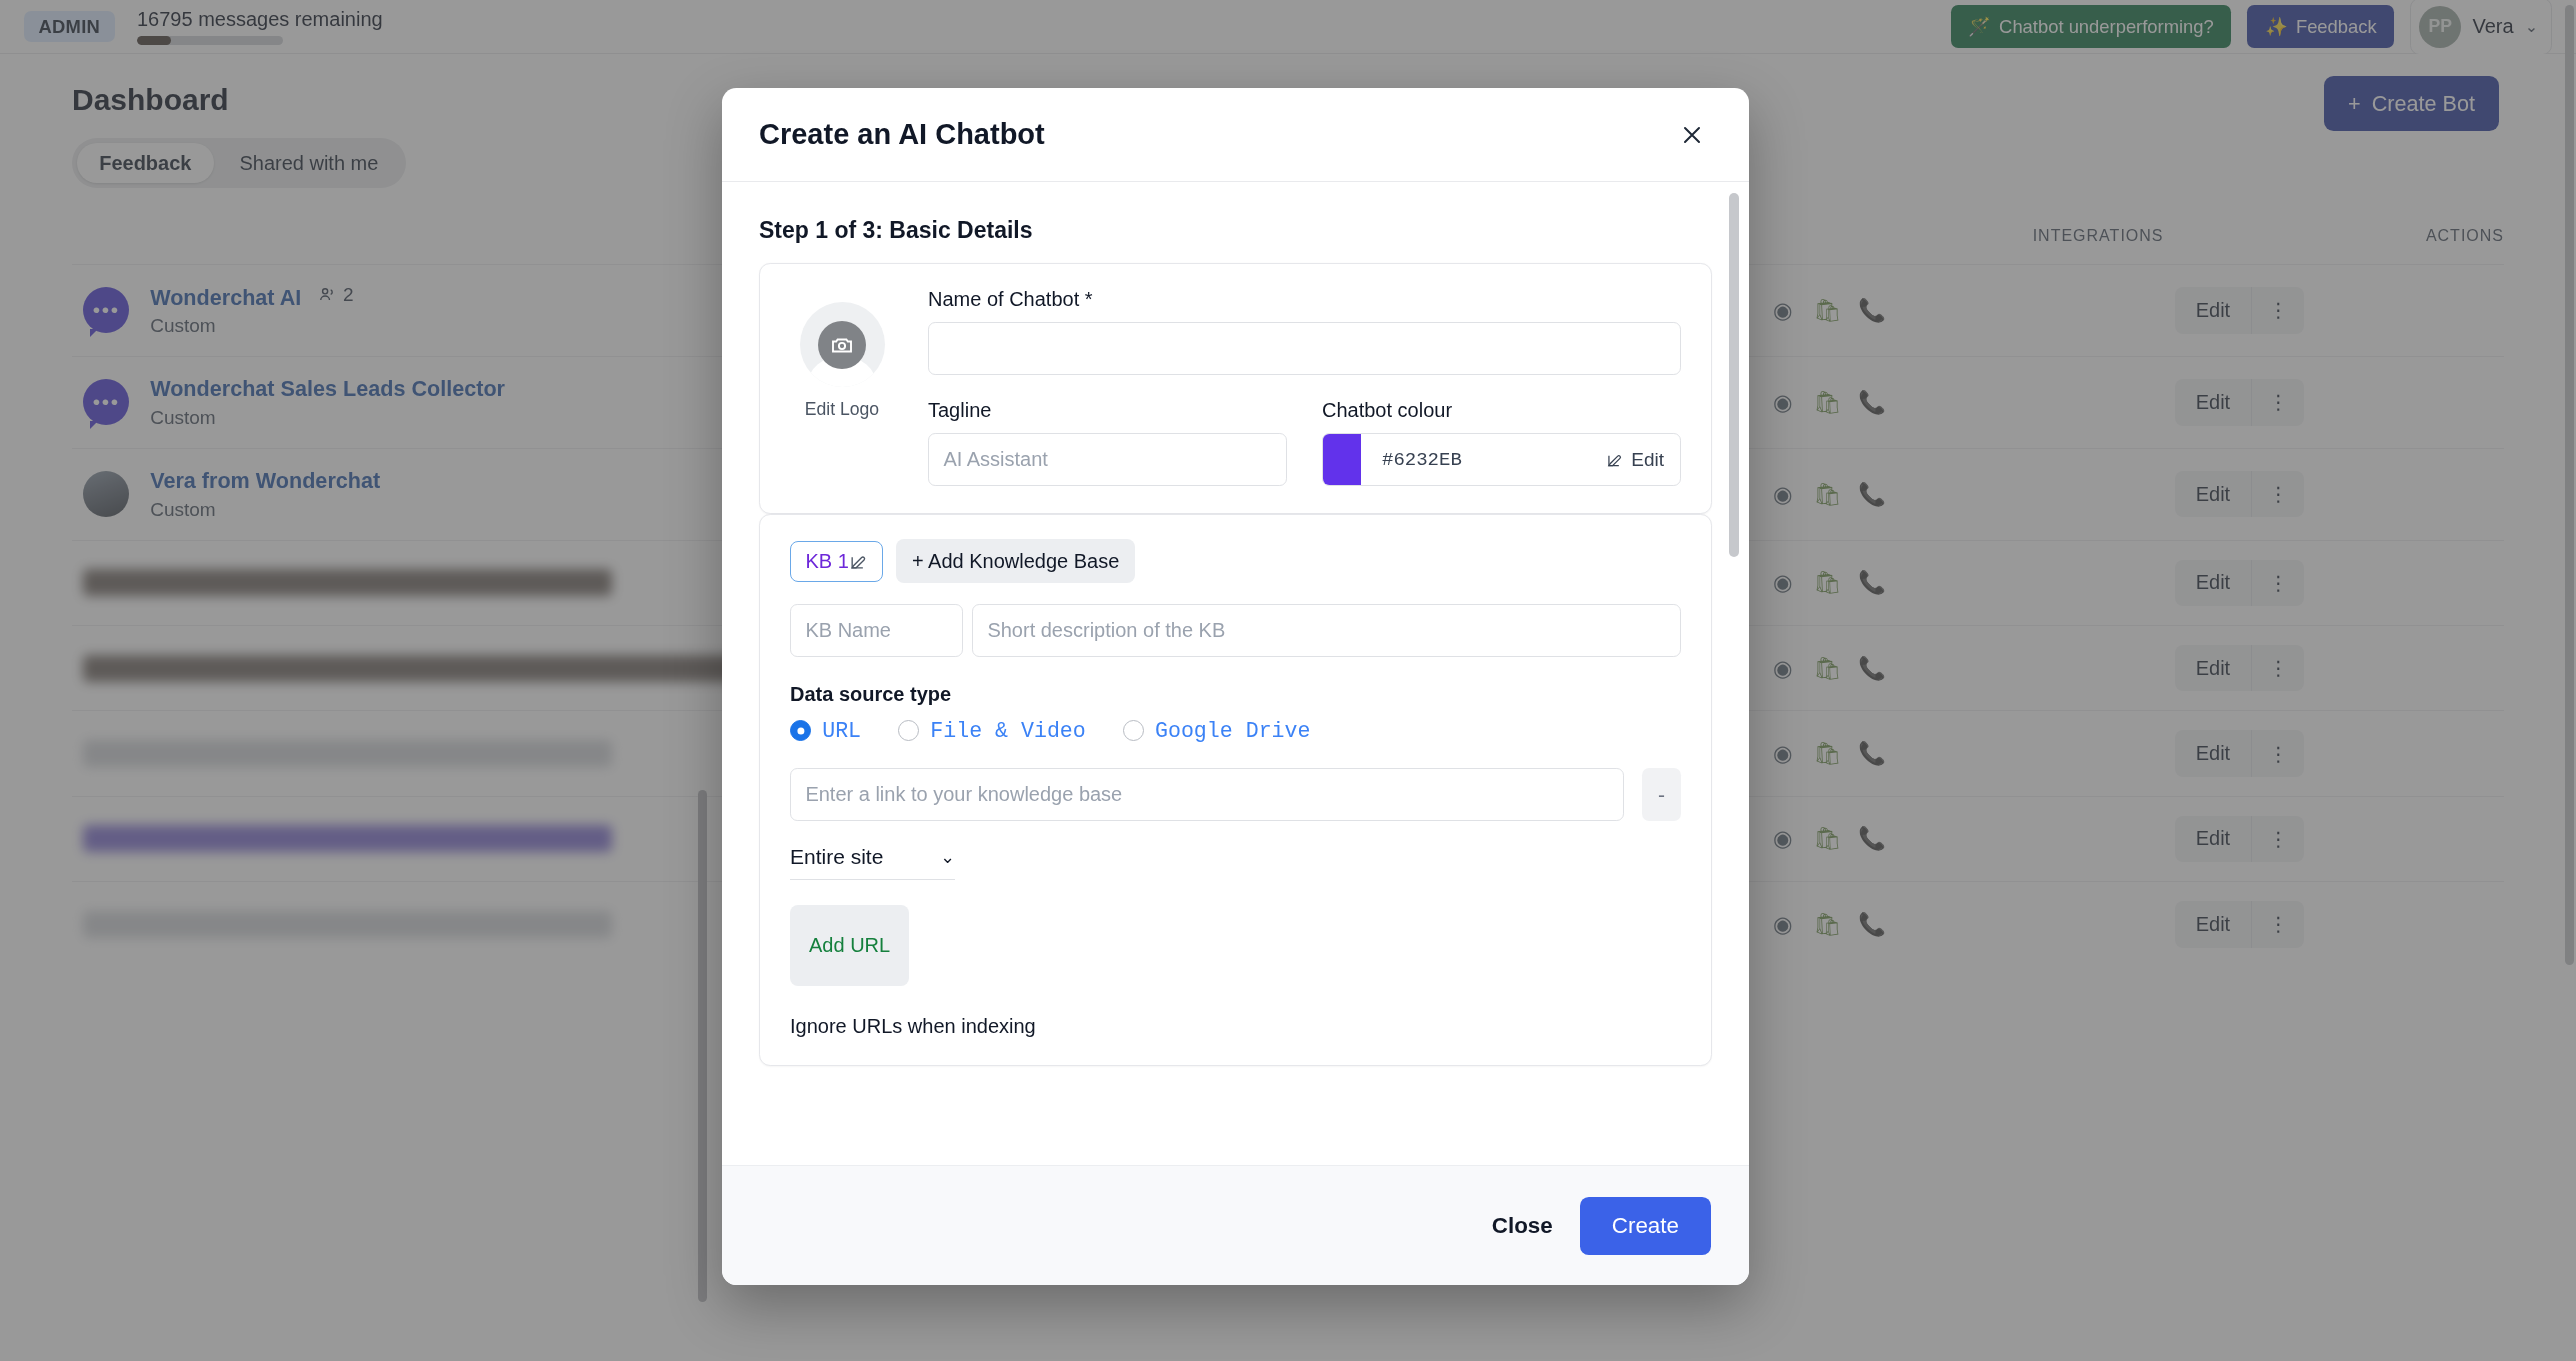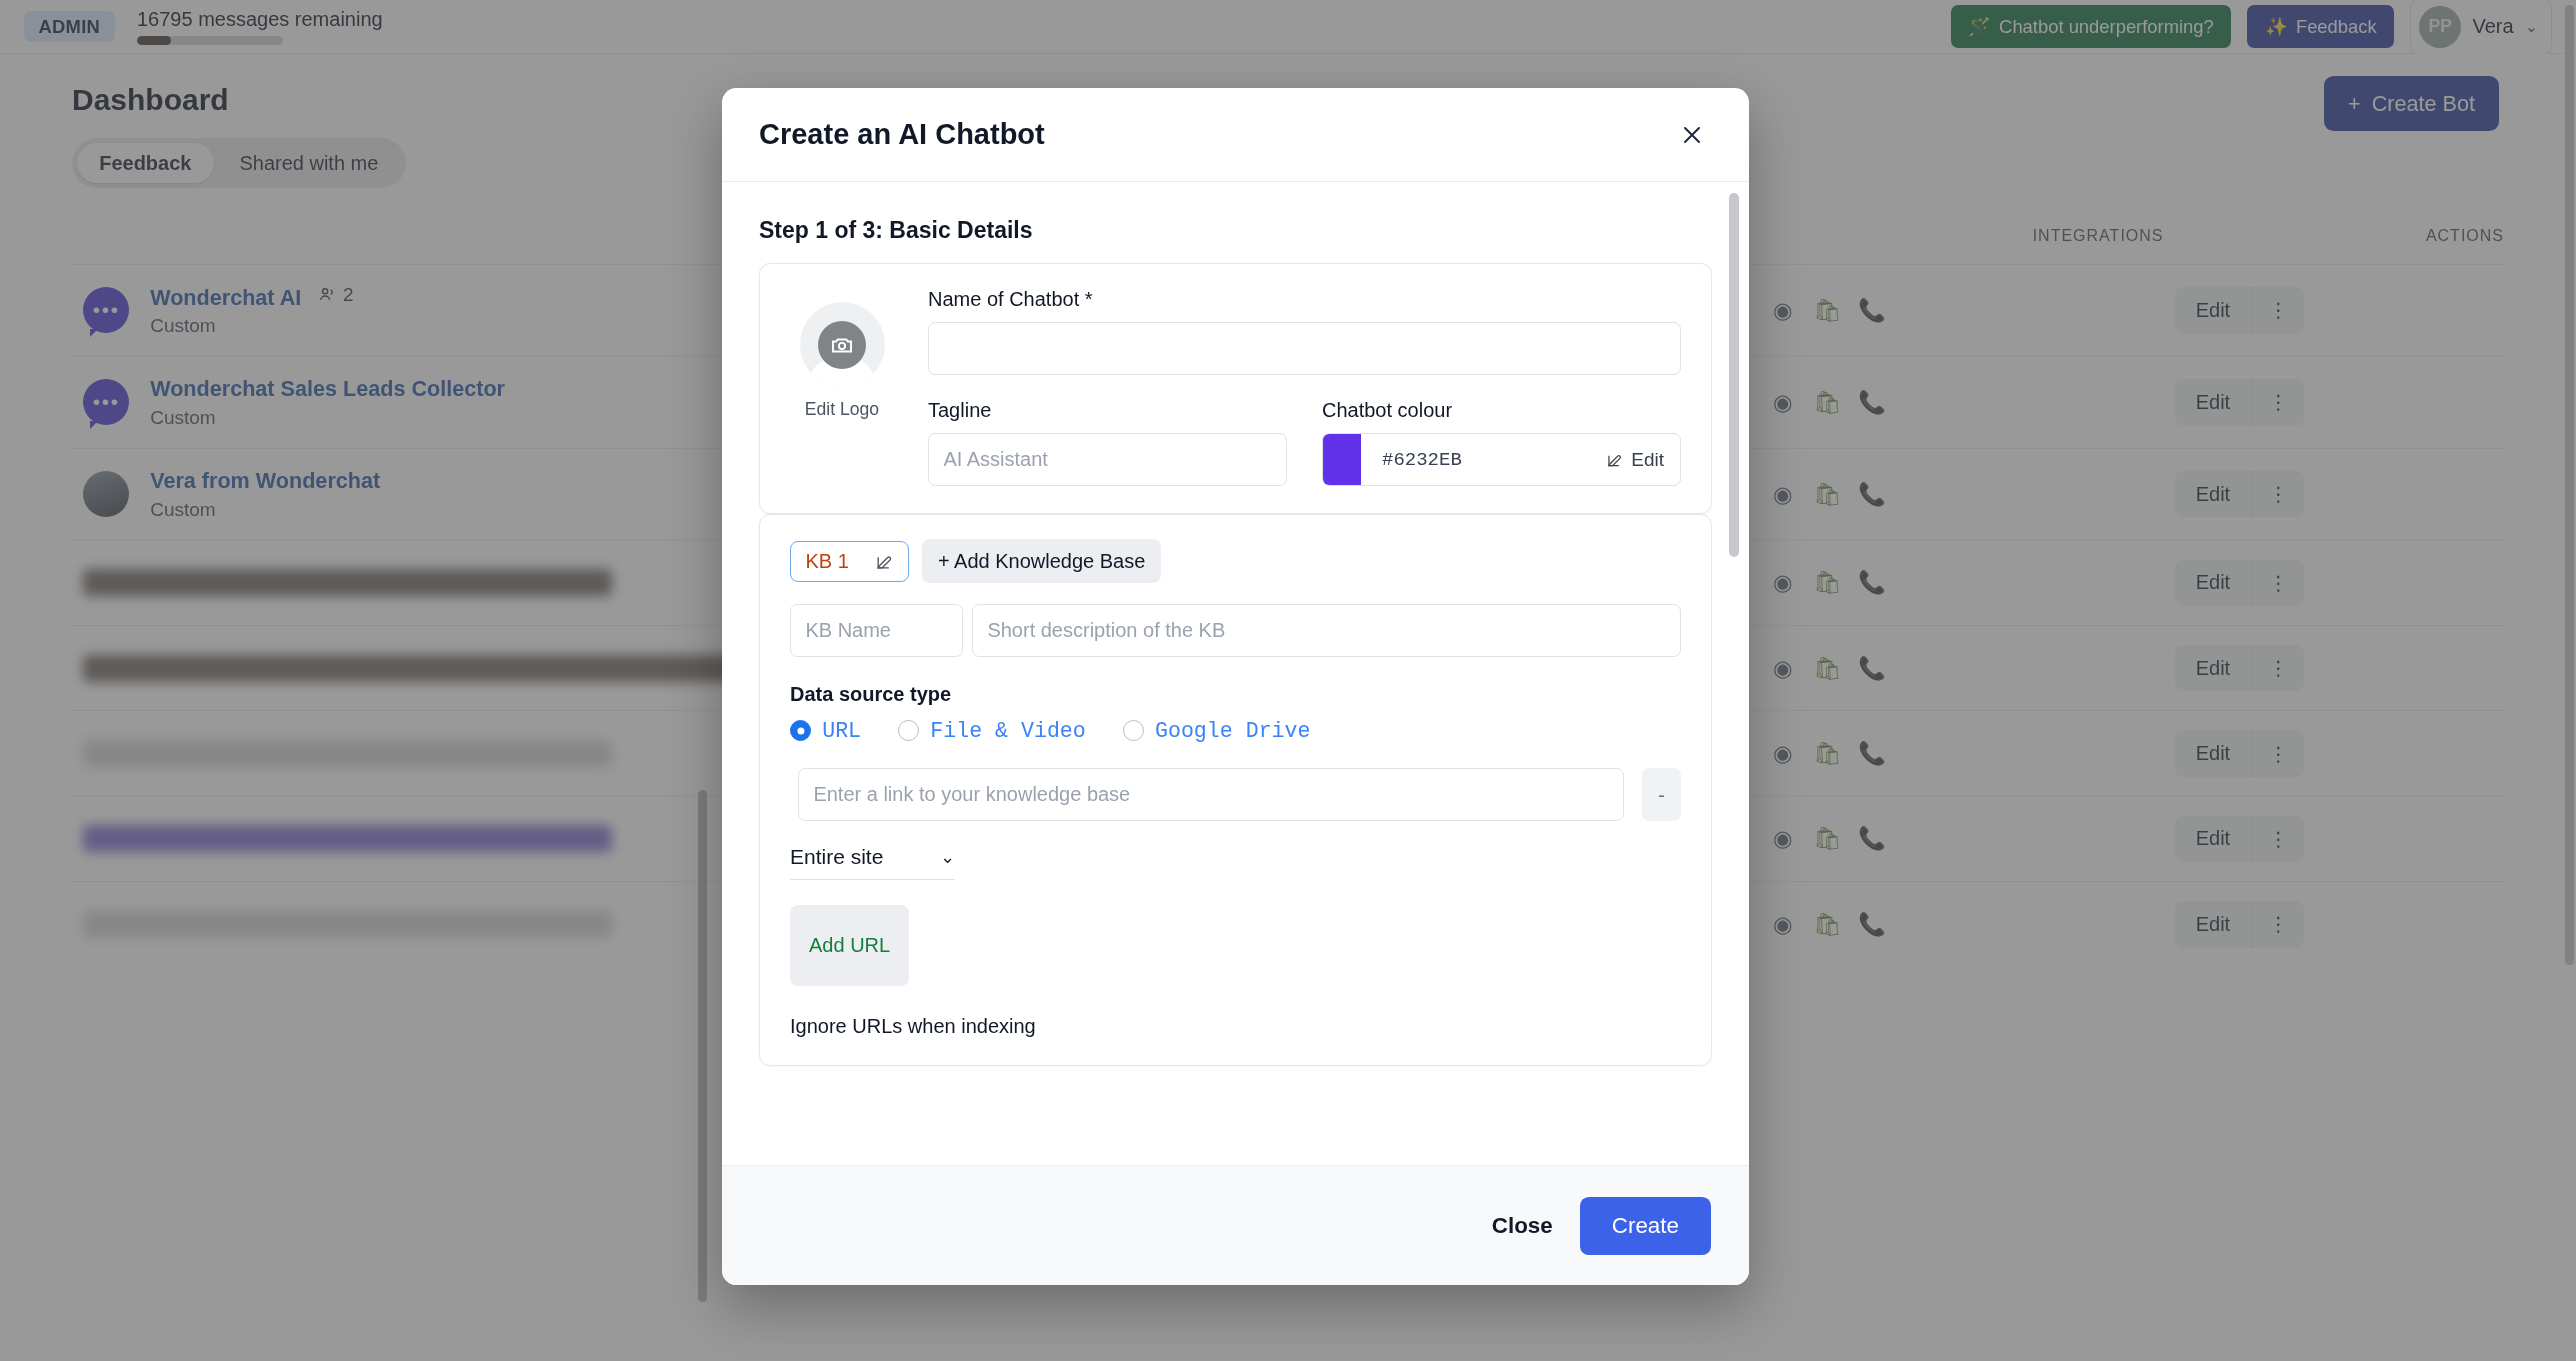--- a/index.html
+++ b/index.html
@@ -162,35 +162,35 @@
   .two-col > div { flex: 1 1 0; }
   .colour-box {
     display: flex; align-items: center; height: 53px; border: 0.8px solid #dfe1e5; border-radius: 7.2px; overflow: hidden; background: #fff;
   }
   .swatch { width: 38px; align-self: stretch; background: #6232EB; }
   .hexval { font-size: 19px; color: #374151; margin-left: 21px; font-family: "Liberation Mono", monospace; }
   .hex-edit { margin-left: auto; margin-right: 16px; display: flex; align-items: center; gap: 7.2px; font-size: 19px; color: #374151; background: none; border: none; }
 
   .kb-tabs { display: flex; align-items: center; gap: 12.8px; margin-bottom: 21px; }
   .kb-chip {
-    display: flex; align-items: center; gap: 26px; border: 1.6px solid #6aa8e8; border-radius: 8px;
-    padding: 8px 14.4px; font-size: 20px; color: #c2410c; background: #fff;
+    display: flex; align-items: center; gap: 0; border: 1.6px solid #6aa8e8; border-radius: 8px;
+    padding: 8px 14.4px; font-size: 20px; color: #6d28d9; background: #fff;
   }
   .kb-add { background: #eceef1; border: none; border-radius: 8px; padding: 10.4px 16px; font-size: 20px; color: #111827; font-weight: 500; }
   .kb-inputs { display: flex; gap: 9px; margin-bottom: 25.6px; }
   .kb-inputs .txt-input.name { width: 173px; flex: 0 0 173px; }
   .kb-inputs .txt-input.desc { flex: 1 1 auto; }
 
   .radios { display: flex; align-items: center; gap: 37px; margin-top: 12.8px; }
   .radio { display: flex; align-items: center; gap: 11.2px; font-size: 21.6px; color: #3b82f6; font-family: Liberation Mono, monospace; }
   .rd { width: 21px; height: 21px; border-radius: 50%; border: 1.6px solid #b8bcc3; background: #fff; display: inline-block; position: relative; }
   .rd.on { border-color: #1a73e8; background: #1a73e8; }
   .rd.on::after { content: ""; position: absolute; left: 50%; top: 50%; transform: translate(-50%,-50%); width: 7.2px; height: 7.2px; border-radius: 50%; background: #fff; }
 
-  .url-row { display: flex; gap: 18px; align-items: flex-start; margin-top: 25.6px; margin-left: 8px; }
+  .url-row { display: flex; gap: 18px; align-items: flex-start; margin-top: 25.6px; }
   .url-row .txt-input { flex: 1 1 auto; }
   .minus-btn { width: 42px; height: 53px; background: #f1f2f4; border: none; border-radius: 7.2px; font-size: 21px; color: #6b7280; }
 
   .select-wrap { margin-top: 24px; width: 165px; border-bottom: 0.8px solid #dfe1e5; padding-bottom: 9.6px; display: flex; align-items: center; }
   .select-wrap span.val { font-size: 21px; color: #111827; }
   .select-wrap span.chev { margin-left: auto; font-size: 17.6px; color: #111827; }
 
   .add-url-btn { margin-top: 25.6px; background: #eceef1; border: none; border-radius: 8px; padding: 29px 19px; font-size: 20px; color: #15803d; font-weight: 500; }
   .ignore-label { margin-top: 29px; font-size: 20px; color: #111827; }
 

